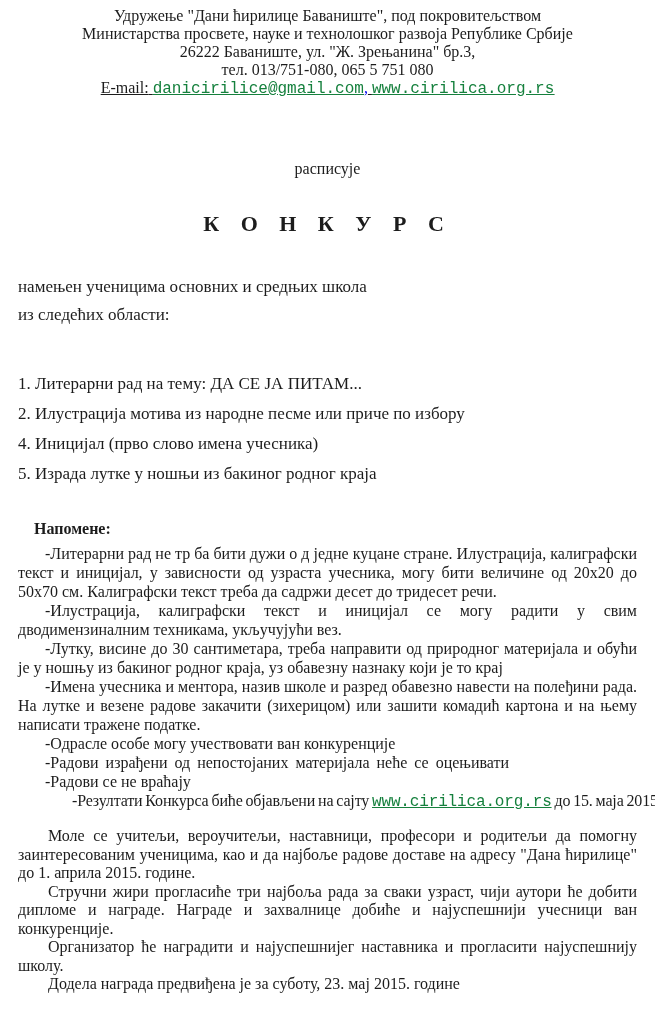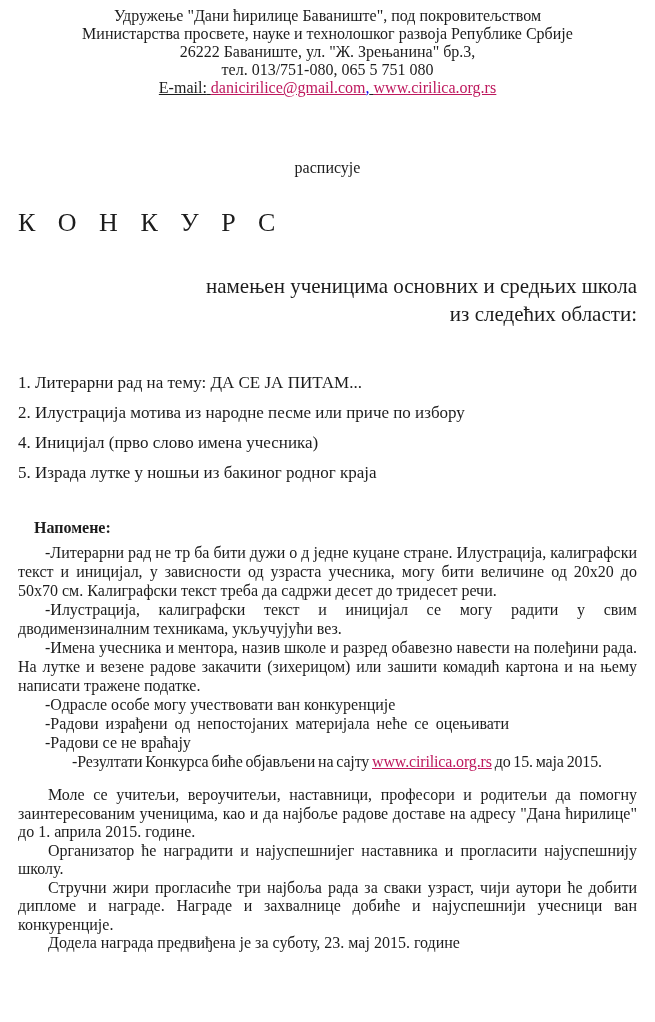--- a/index.html
+++ b/index.html
@@ -17,44 +17,46 @@
   }
   
   .letterhead p {
     margin: 0;
     text-align: center;
     font-size: 16px;
     line-height: 18px;
   }
   .email-line { text-decoration: underline; }
   a.link {
-    color: #be185d;
+    color: #15803d;
     text-decoration: underline;
     cursor: pointer;
+    font-family: Liberation Mono, monospace;
   }
   .link-sep { color: #0000ee; }
   
   .announce {
     margin: 61px 0 4px 0;
     text-align: center;
     font-size: 16px;
     line-height: 19px;
   }
   .main-title {
     margin: 33px 0 0 0;
-    font-size: 26px;
-    font-weight: normal;
+    text-align: center;
+    font-size: 22px;
+    font-weight: bold;
     letter-spacing: 8px;
     line-height: 26px;
   }
   .subtitles { margin-top: 36px; }
   .subtitles p {
     margin: 0;
-    text-align: right;
-    font-size: 21px;
+    text-align: left;
+    font-size: 17px;
     line-height: 28px;
   }
   
   .categories { margin-top: 40px; }
   .categories p {
     margin: 0;
     font-size: 17px;
     font-weight: normal;
     line-height: 30px;
     white-space: nowrap;
@@ -109,27 +111,28 @@
     <p>2. Илустрација мотива из народне песме или приче по избору</p>
     <p>4. Иницијал (прво слово имена учесника)</p>
     <p>5. Израда лутке у ношњи из бакиног родног краја</p>
   </div>
 
   <p class="notes-heading">Напомене:</p>
 
   <div class="notes">
     <p>-Литерарни рад не тр ба бити дужи о д једне куцане стране. Илустрација, калиграфски текст и иницијал, у зависности од узраста учесника, могу бити величине од 20х20 до 50х70 см. Калиграфски текст треба да садржи десет до тридесет речи.</p>
     <p>-Илустрација, калиграфски текст и иницијал се могу радити у свим дводимензиналним техникама, укључујући вез.</p>
+    <p>-Лутку, висине до 30 сантиметара, треба направити од природног материјала и обући је у ношњу из бакиног родног краја, уз обавезну назнаку који је то крај</p>
     <p>-Имена учесника и ментора, назив школе и разред обавезно навести на полеђини рада. На лутке и везене радове закачити (зихерицом) или зашити комадић картона и на њему написати тражене податке.</p>
     <p>-Одрасле особе могу учествовати ван конкуренције</p>
     <p class="spread">-Радови израђени од непостојаних материјала неће се оцењивати</p>
     <p>-Радови се не враћају</p>
     <p class="results-line"><span>-Резултати Конкурса биће објављени на сајту </span><a class="link">www.cirilica.org.rs</a><span>  до 15. маја 2015.</span></p>
   </div>
 
   <div class="closing">
     <p>Моле се учитељи,  вероучитељи,  наставници, професори и родитељи да помогну заинтересованим ученицима, као и да најбоље радове доставе на адресу "Дана ћирилице" до 1. априла 2015. године.</p>
+    <p>Стручни жири прогласиће три најбоља рада за сваки узраст, чији аутори ће добити дипломе и награде. Награде и захвалнице добиће и најуспешнији учесници ван конкуренције.</p>
     <p>Организатор ће наградити и најуспешнијег наставника и прогласити најуспешнију школу.</p>
-    <p>Стручни жири прогласиће три најбоља рада за сваки узраст, чији аутори ће добити дипломе и награде. Награде и захвалнице добиће и најуспешнији учесници ван конкуренције.</p>
     <p>Додела награда предвиђена је за суботу, 23. мај 2015. године</p>
   </div>
 
 </div>
 
 </body></html>

